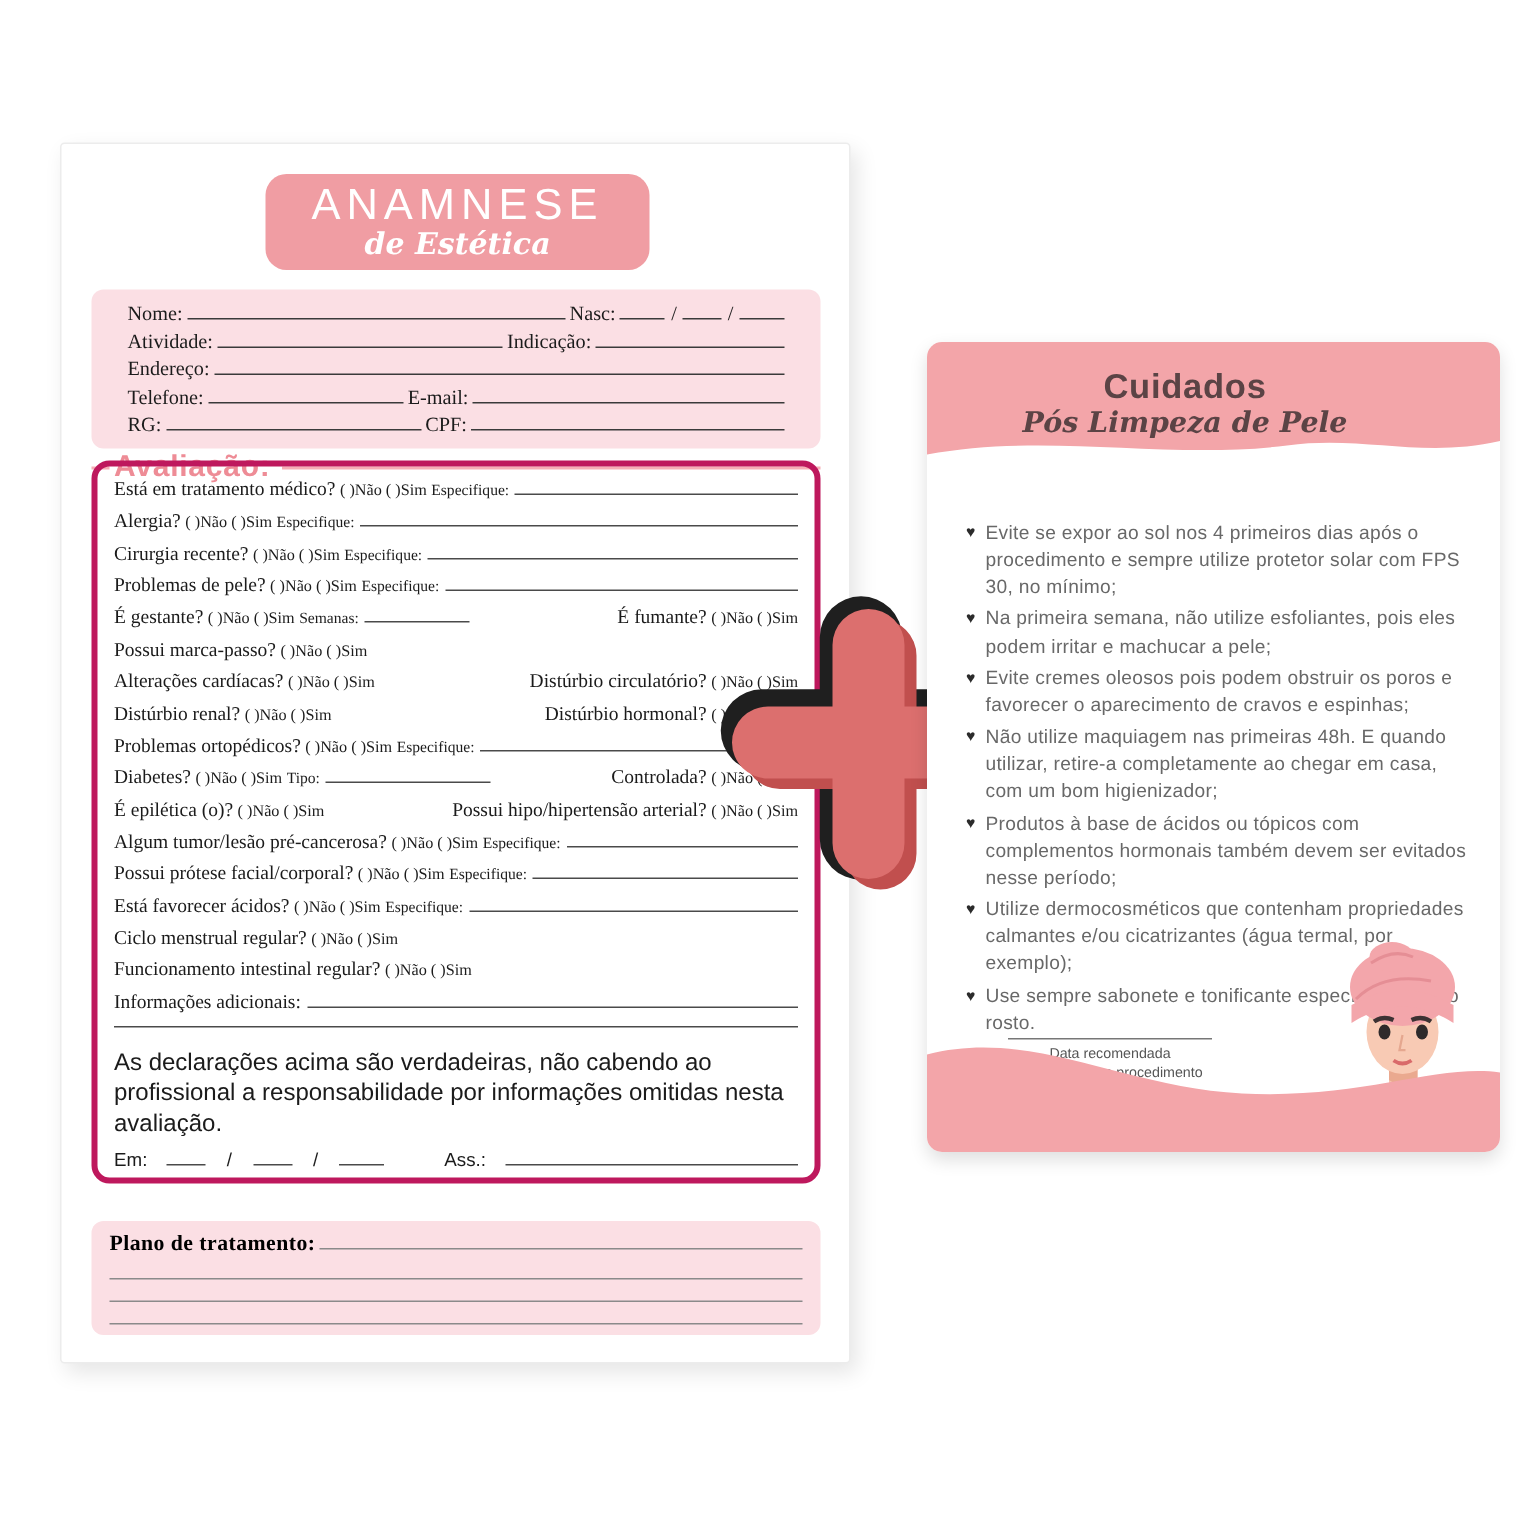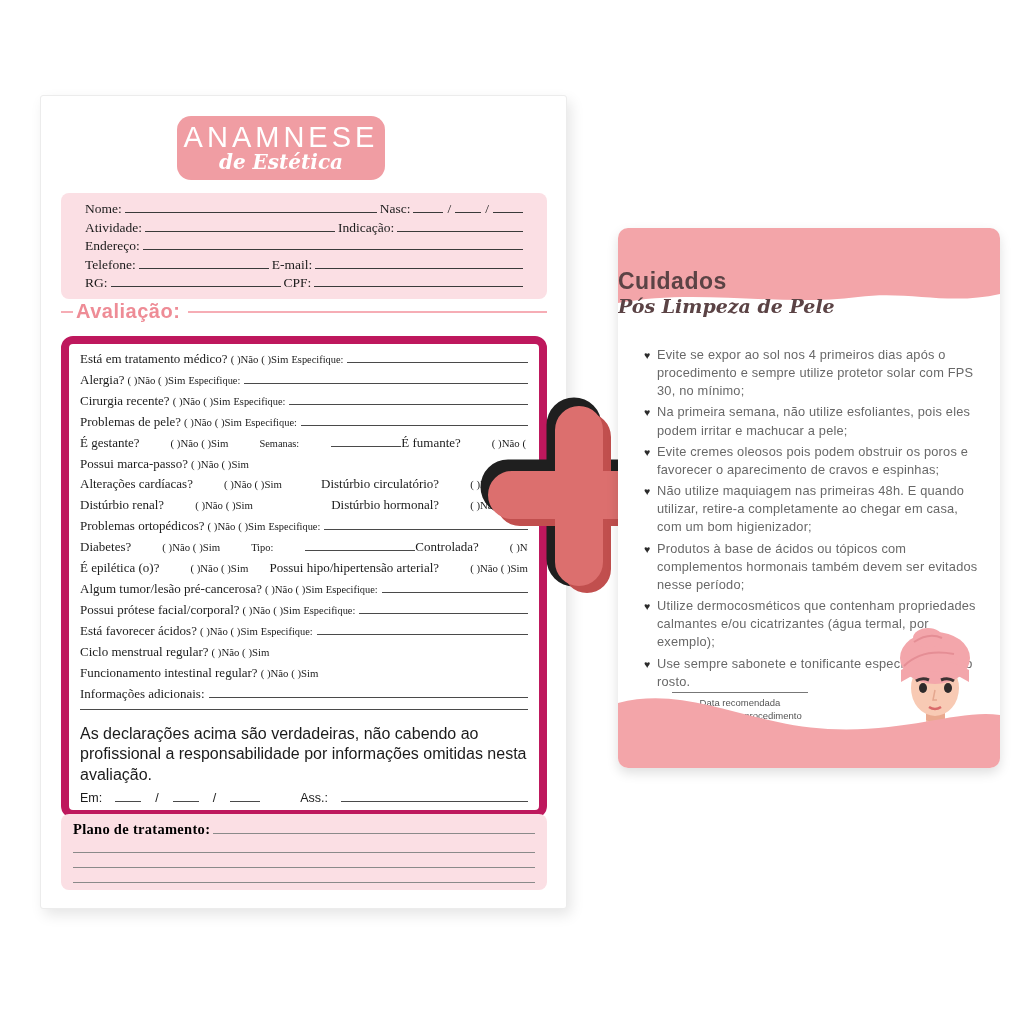--- a/index.html
+++ b/index.html
@@ -2,46 +2,46 @@
 <html><head>
 <meta charset="utf-8">
 <style>
   html,body{margin:0;padding:0;background:#fff;}
   .stage{position:relative;width:1024px;height:1024px;background:#ffffff;overflow:hidden;}
 
   
   .sheet{position:absolute;left:40px;top:95px;width:525px;height:812px;background:#ffffff;
          border:1px solid #ececec;border-radius:3px;box-shadow:4px 6px 14px rgba(0,0,0,.10);
          font-family:"Liberation Serif",serif;color:#1b1b1b;}
-  .title-box{position:absolute;left:136px;top:20px;width:208px;height:64px;background:#f09da3;
+  .title-box{position:absolute;left:136px;top:20px;width:256px;height:64px;background:#f09da3;
              border-radius:14px;text-align:center;color:#fff;}
   .title-main{font-family:"Liberation Sans",sans-serif;font-weight:400;font-size:29px;
               letter-spacing:4px;line-height:34px;margin-top:4px;}
   .title-sub{font-family:"DejaVu Serif",serif;font-style:italic;font-weight:700;font-size:20px;
              line-height:21px;margin-top:-2px;}
 
   .fields-box{position:absolute;left:20px;top:97px;width:486px;height:106px;background:#fbdfe4;
               border-radius:8px;padding:8px 24px;box-sizing:border-box;display:flex;
               flex-direction:column;justify-content:space-between;font-size:13.5px;}
   .frow{display:flex;align-items:baseline;gap:3px;}
   .ln{border-bottom:1.4px solid #3a3a3a;flex:1 1 auto;height:3px;}
   .ln.w26{flex:0 0 26px;} .ln.w30{flex:0 0 30px;} .ln.w130{flex:0 0 130px;} .ln.w170{flex:0 0 170px;} .ln.w190{flex:0 0 190px;}
   .slash{margin:0 1px;}
 
   .aval-head{position:absolute;left:20px;top:204px;width:486px;display:flex;align-items:center;
              font-family:"Liberation Sans",sans-serif;font-weight:700;font-size:20px;color:#ee8c96;
              letter-spacing:.5px;}
   .aval-dash{width:12px;border-top:2px solid #f6adb5;margin-right:3px;}
   .aval-line{flex:1;border-top:2px solid #f6adb5;margin-left:8px;}
 
-  .qbox{position:absolute;left:20px;top:240px;width:486px;height:482px;border:8px solid #be185d;
+  .qbox{position:absolute;left:20px;top:211px;width:486px;height:482px;border:4px solid #be185d;
         border-radius:12px;box-sizing:border-box;padding:7px 11px 5px;display:flex;flex-direction:column;}
   .qrow{display:flex;align-items:baseline;font-size:13px;height:23.8px;white-space:nowrap;overflow:hidden;}
   .qrow.two{justify-content:space-between;}
-  .grp{display:flex;align-items:baseline;gap:28px;}
+  .grp{display:flex;align-items:baseline;}
   .qopts{font-size:10.8px;margin-left:3px;}
   .qsuffix{font-size:10.4px;margin-left:3px;}
   .qline{flex:1 1 auto;border-bottom:1px solid #4a4a4a;height:3px;margin-left:4px;}
   .qline.w70{flex:0 0 70px;} .qline.w110{flex:0 0 110px;}
   .lineonly{height:15px;}
   .lineonly .qline{margin-left:0;}
   .decl{font-family:"Liberation Sans",sans-serif;font-size:16px;line-height:1.3;color:#1b1b1b;
         white-space:normal;margin-top:4px;}
   .emrow{display:flex;align-items:baseline;font-family:"Liberation Sans",sans-serif;font-size:12.5px;
          margin-top:5px;gap:13px;}
@@ -58,21 +58,21 @@
   .plano-line{border-bottom:1.4px solid #8a8a8a;height:1px;}
 
   
   .plus{position:absolute;left:500px;top:400px;width:160px;height:190px;overflow:visible;}
 
   
   .card{position:absolute;left:618px;top:228px;width:382px;height:540px;background:#ffffff;
         border-radius:10px;box-shadow:0 5px 12px rgba(0,0,0,.13);overflow:hidden;
         font-family:"Liberation Sans",sans-serif;}
   .card-head{position:absolute;top:0;left:0;width:382px;height:95px;}
-  .card-title{position:absolute;top:16px;left:0;width:344px;color:#5b4345;margin-top:24px;}
+  .card-title{position:absolute;top:16px;left:0;width:344px;text-align:center;color:#5b4345;}
   .ct1{font-size:23px;font-weight:700;letter-spacing:.5px;}
   .ct2{font-family:"DejaVu Serif",serif;font-style:italic;font-weight:700;font-size:19px;margin-top:0;}
   .bullets{position:absolute;left:26px;top:118px;width:336px;}
   .bullet{display:flex;margin-bottom:3px;font-size:12.8px;line-height:1.42;color:#686868;letter-spacing:.2px;}
   .heart{flex:0 0 13px;font-size:10.5px;color:#2b2b2b;padding-top:2px;}
   .note{position:absolute;left:40px;top:464px;width:164px;text-align:center;color:#555;font-size:9.5px;
         line-height:1.4;}
   .note-line{border-top:1px solid #777;margin:0 14px 2px 14px;height:1px;}
   .woman{position:absolute;right:4px;bottom:0;width:122px;height:142px;}
   .card-foot{position:absolute;left:0;bottom:0;width:382px;height:85px;}

